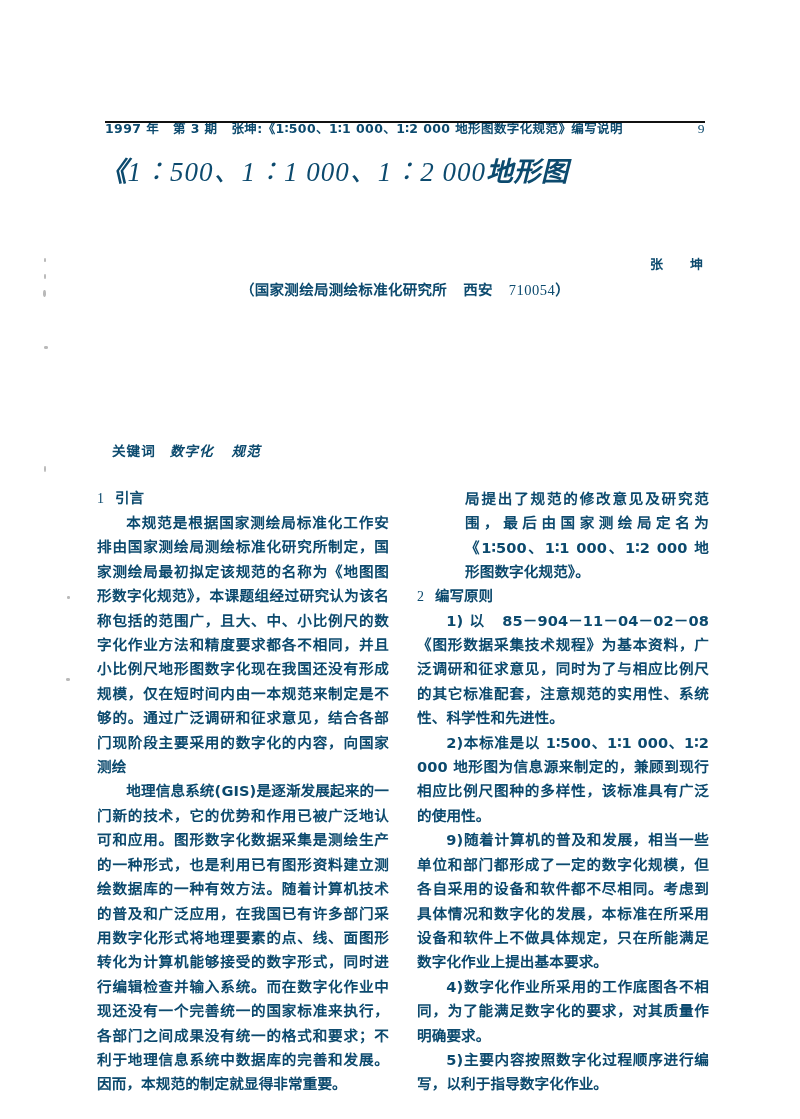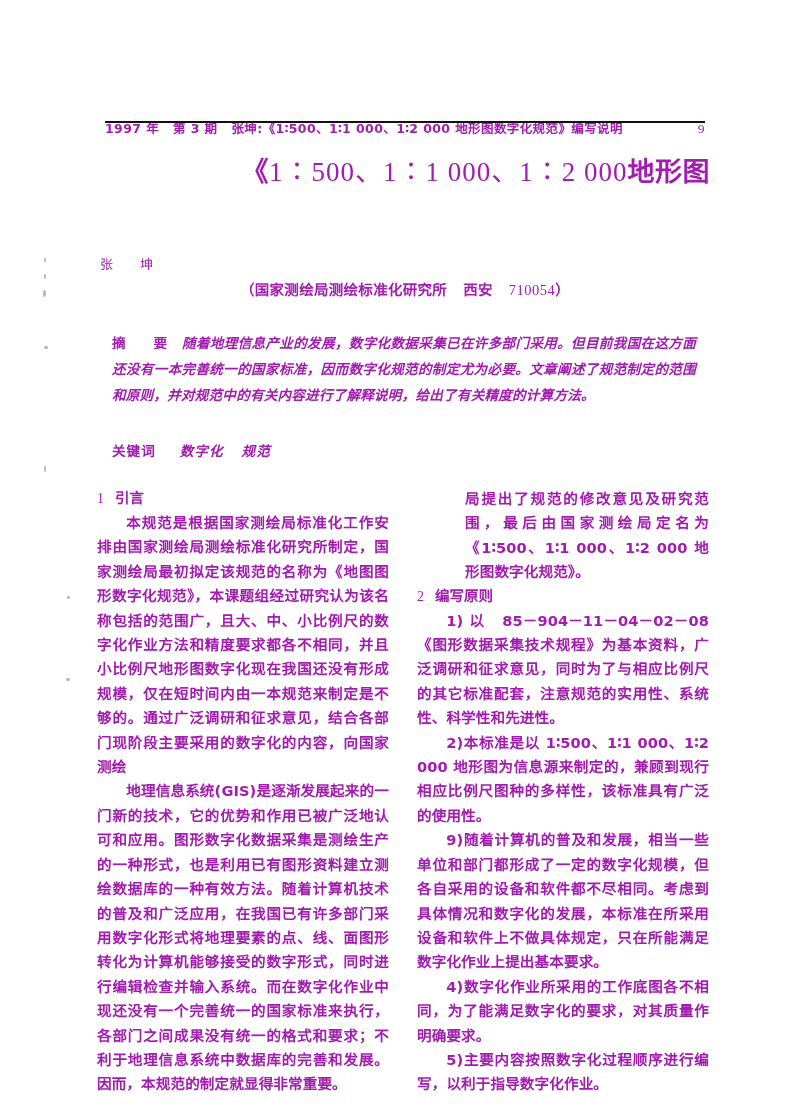--- a/index.html
+++ b/index.html
@@ -9,21 +9,21 @@
     background: #ffffff;
   }
   .page {
     position: relative;
     width: 800px;
     height: 1119px;
     background: #ffffff;
     margin: 0 auto;
     overflow: hidden;
     font-family: "DejaVu Sans", "Liberation Sans", sans-serif;
-    color: #a21caf;
+    color: #0c4a6e;
     -webkit-font-smoothing: none;
   }
 
   
   .runhead {
     position: absolute;
     left: 105px;
     top: 92px;
     width: 600px;
     height: 22px;
@@ -54,43 +54,44 @@
     height: 2px;
     background: #111;
   }
 
   
   .title-block {
     position: absolute;
     left: 100px;
     top: 152px;
     width: 610px;
-    text-align: right;
+    text-align: left;
+    font-style: italic;
   }
   .title-line {
     font-size: 27px;
     font-weight: 700;
     line-height: 40px;
     letter-spacing: 0.5px;
     white-space: nowrap;
   }
   .title-line .lat {
     font-family: "Liberation Serif", serif;
     font-weight: 400;
     letter-spacing: 1px;
   }
 
   .author {
     position: absolute;
     left: 100px;
     top: 254px;
     width: 610px;
-    text-align: left;
+    text-align: right;
     font-size: 13px;
-    font-weight: 400;
+    font-weight: 700;
     letter-spacing: 7px;
   }
   .affil {
     position: absolute;
     left: 100px;
     top: 278px;
     width: 610px;
     text-align: center;
     font-size: 14.5px;
     font-weight: 700;
@@ -126,21 +127,21 @@
   .keywords {
     position: absolute;
     left: 112px;
     top: 440px;
     width: 584px;
     font-size: 13.6px;
     font-weight: 700;
     letter-spacing: 0.2px;
   }
   .keywords .lbl {
-    margin-right: 24px;
+    margin-right: 14px;
     letter-spacing: 1px;
     font-family: Liberation Mono, monospace;
   }
   .keywords .kw {
     font-style: italic;
     margin-right: 18px;
     letter-spacing: 1px;
   }
 
   
@@ -211,21 +212,20 @@
   </div>
   <div class="runhead-rule"></div>
 
   <div class="title-block">
     <div class="title-line"><span>《</span><span class="lat">1∶500、1∶1 000、1∶2 000</span><span>地形图</span></div>
   </div>
 
   <div class="author">张　坤</div>
   <div class="affil"><span>（国家测绘局测绘标准化研究所</span><span class="gap"></span><span>西安</span><span class="gap"></span><span class="zip">710054</span><span>）</span></div>
 
-  <div class="abstract"><span class="lbl">摘　要</span><span>随着地理信息产业的发展，数字化数据采集已在许多部门采用。但目前我国在这方面还没有一本完善统一的国家标准，因而数字化规范的制定尤为必要。文章阐述了规范制定的范围和原则，并对规范中的有关内容进行了解释说明，给出了有关精度的计算方法。</span></div>
 
   <div class="keywords"><span class="lbl">关键词</span><span class="kw">数字化</span><span class="kw">规范</span></div>
 
   <div class="columns">
 
     <div class="col">
       <div class="sec-head"><span class="num">1</span><span>引言</span></div>
       <p class="para">本规范是根据国家测绘局标准化工作安排由国家测绘局测绘标准化研究所制定，国家测绘局最初拟定该规范的名称为《地图图形数字化规范》，本课题组经过研究认为该名称包括的范围广，且大、中、小比例尺的数字化作业方法和精度要求都各不相同，并且小比例尺地形图数字化现在我国还没有形成规模，仅在短时间内由一本规范来制定是不够的。通过广泛调研和征求意见，结合各部门现阶段主要采用的数字化的内容，向国家测绘</p>
       <p class="para">地理信息系统(GIS)是逐渐发展起来的一门新的技术，它的优势和作用已被广泛地认可和应用。图形数字化数据采集是测绘生产的一种形式，也是利用已有图形资料建立测绘数据库的一种有效方法。随着计算机技术的普及和广泛应用，在我国已有许多部门采用数字化形式将地理要素的点、线、面图形转化为计算机能够接受的数字形式，同时进行编辑检查并输入系统。而在数字化作业中现还没有一个完善统一的国家标准来执行，各部门之间成果没有统一的格式和要求；不利于地理信息系统中数据库的完善和发展。因而，本规范的制定就显得非常重要。</p>
     </div>

